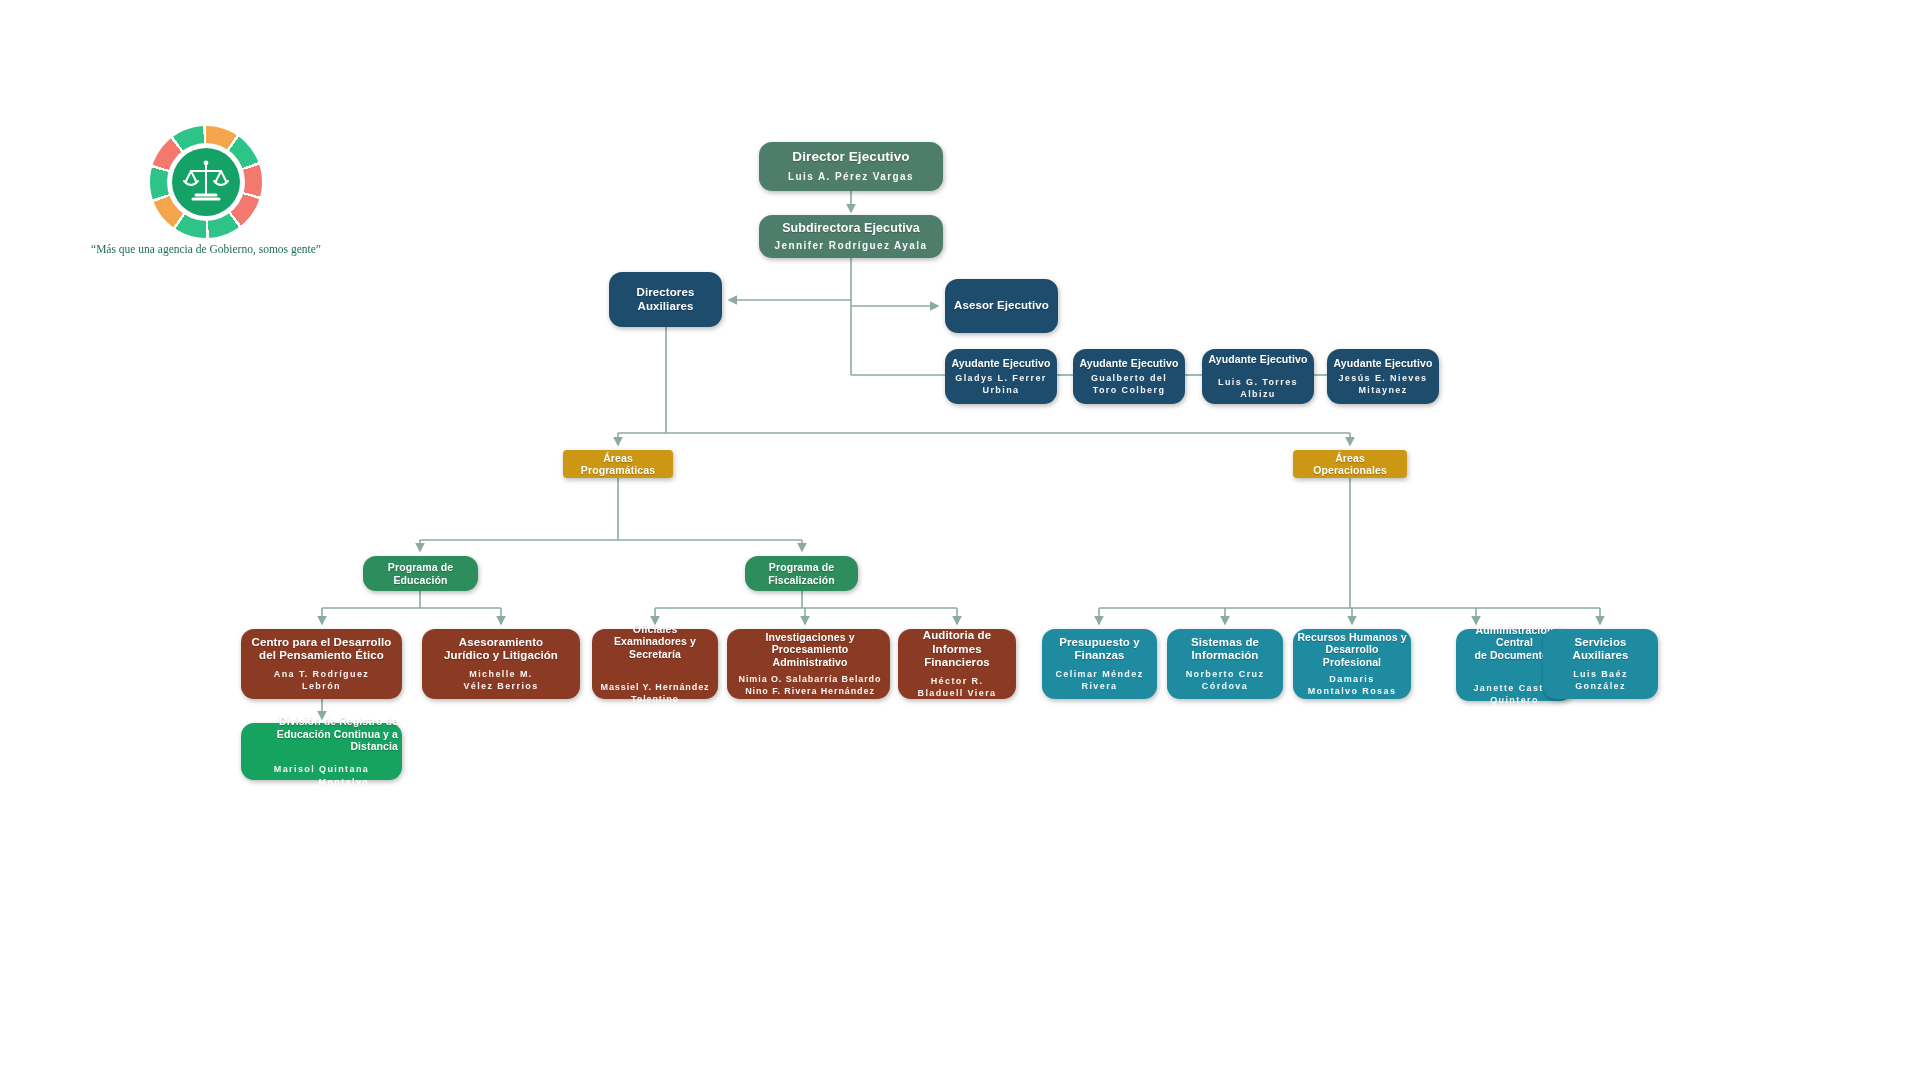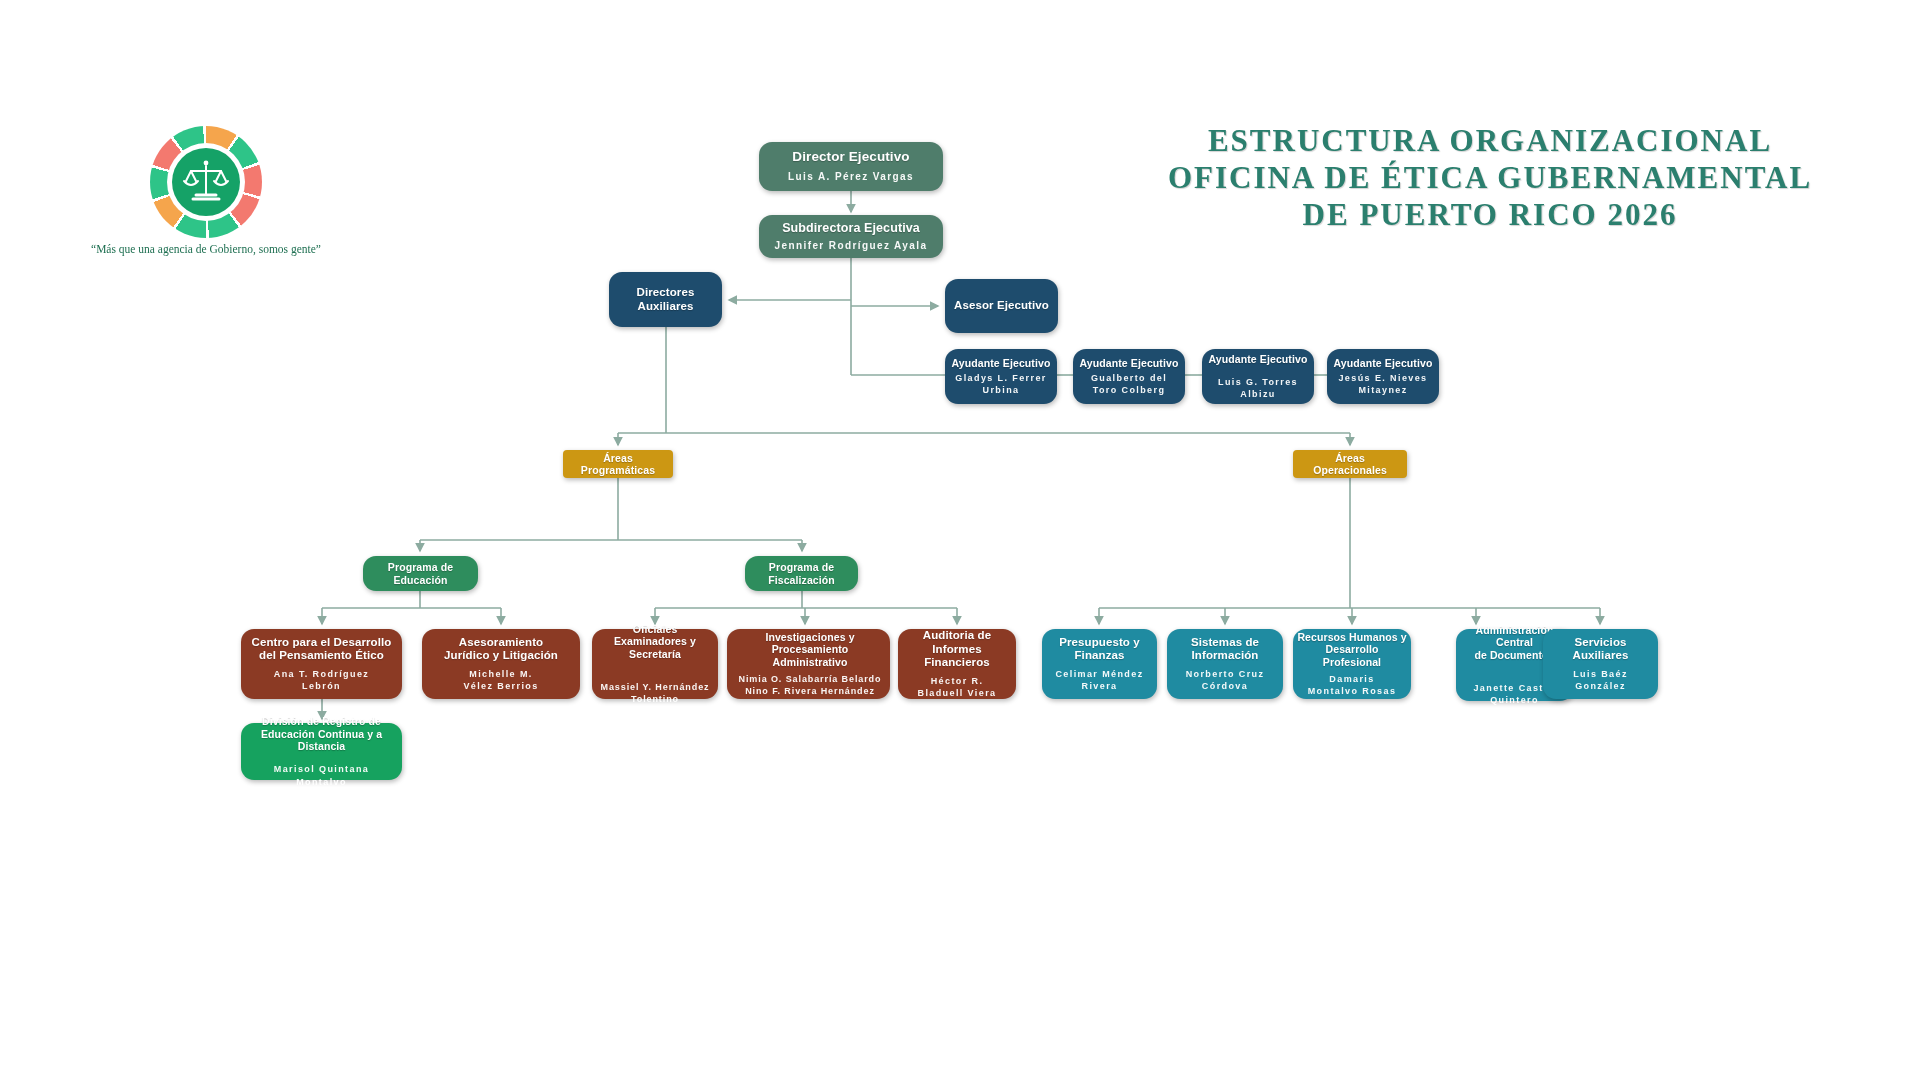--- a/index.html
+++ b/index.html
@@ -19,21 +19,21 @@
   .exec{background:#4f7d6b;}
   .exec .t{font-size:13.5px;}
   .exec .n{font-size:10px;}
   .blue{background:#1e4c6d;}
   .gold{background:#cc9713;border-radius:4px;}
   .gold .t{font-size:10.5px;}
   .pgreen{background:#2e8d5d;}
   .pgreen .t{font-size:10.5px;}
   .red{background:#8b3a24;}
   .teal{background:#1f8ba1;}
-  .bgreen{background:#16a25f;}
+  .bgreen{background:#16a25f;text-align:right;}
   
   .chart-title{position:absolute;left:1140px;top:122px;width:700px;text-align:center;
                font-family:"Liberation Serif",serif;font-weight:bold;font-size:31px;line-height:37px;
                color:#2b7f6e;letter-spacing:2px;text-shadow:1px 1px 1px rgba(0,0,0,.18);}
   
   .logo{position:absolute;left:150px;top:126px;width:112px;height:112px;}
   .ring{position:absolute;inset:0;border-radius:50%;
     background:conic-gradient(#f5a54c 0 33deg,#fff 33deg 36deg,#2ec488 36deg 69deg,#fff 69deg 72deg,
       #f3796f 72deg 105deg,#fff 105deg 108deg,#f3796f 108deg 141deg,#fff 141deg 144deg,
       #2ec488 144deg 177deg,#fff 177deg 180deg,#2ec488 180deg 213deg,#fff 213deg 216deg,
@@ -104,25 +104,20 @@
         <path d="M-22,-1 Q-15,7 -8,-1"></path>
         <path d="M15,-11 L10,-1 M15,-11 L20,-1"></path>
         <path d="M8,-1 Q15,7 22,-1"></path>
         <path d="M-10,13 L10,13" stroke-width="3"></path>
         <path d="M-13,17 L13,17" stroke-width="3"></path>
       </g>
     </svg>
   </div>
   <div class="tagline">“Más que una agencia de Gobierno, somos gente”</div>
 
-  <div class="chart-title">
-    <div>ESTRUCTURA ORGANIZACIONAL</div>
-    <div>OFICINA DE ÉTICA GUBERNAMENTAL</div>
-    <div>DE PUERTO RICO 2026</div>
-  </div>
 
   <div class="node exec" style="left:759px;top:142px;width:184px;height:49px;">
     <div class="t">Director Ejecutivo</div>
     <div class="n">Luis A. Pérez Vargas</div>
   </div>
   <div class="node exec" style="left:759px;top:215px;width:184px;height:43px;">
     <div class="t" style="font-size:12.5px">Subdirectora Ejecutiva</div>
     <div class="n" style="margin-top:3px">Jennifer Rodríguez Ayala</div>
   </div>
   <div class="node blue" style="left:609px;top:272px;width:113px;height:55px;">

